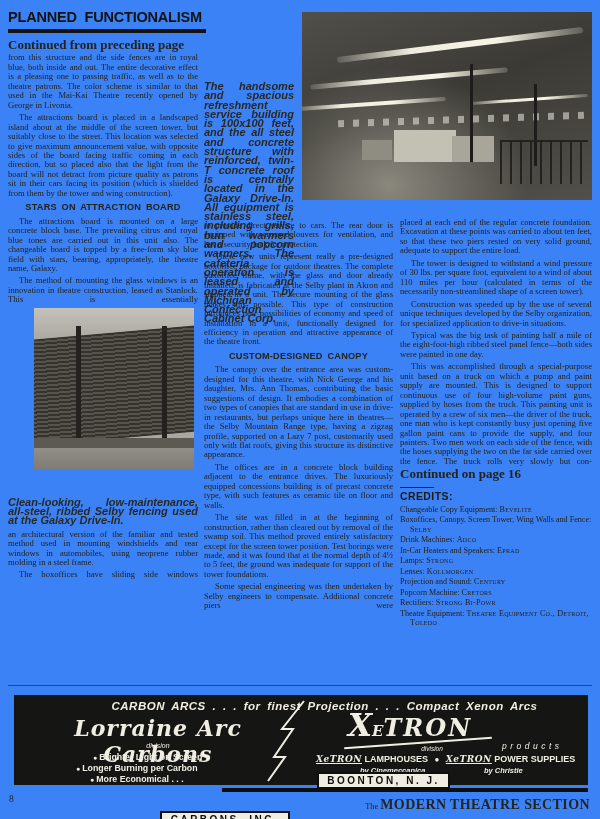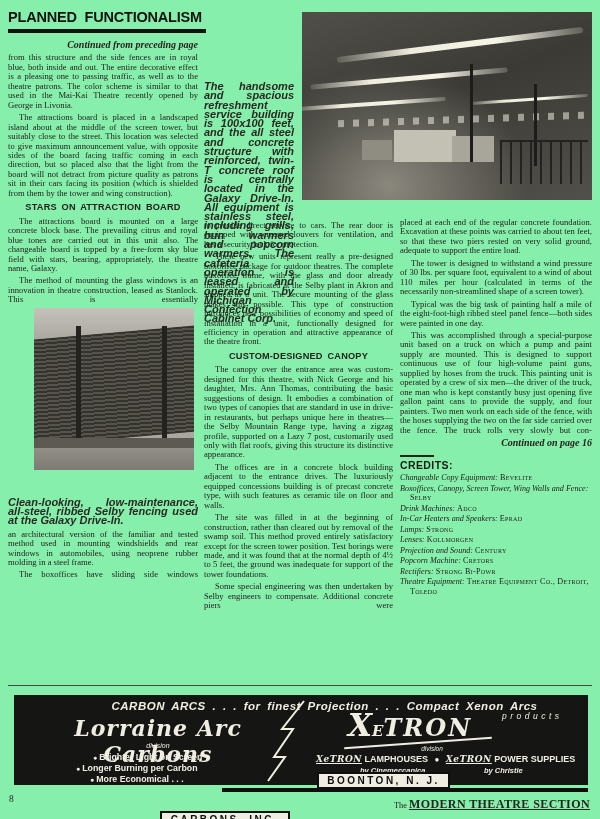--- a/index.html
+++ b/index.html
@@ -1,18 +1,18 @@
 <!DOCTYPE html>
 <html><head>
 <meta charset="utf-8">
 <style>
   html,body { margin:0; padding:0; }
   .page {
     position:relative; width:600px; height:819px;
-    background:#86efac; overflow:hidden;
+    background:#3b82f6; overflow:hidden;
     font-family:"Liberation Serif", serif; color:#26241f;
   }
   
   .masthead {
     position:absolute; left:8px; top:9px; width:200px;
     font-family:"Liberation Sans", sans-serif; font-weight:bold;
     font-size:14.5px; letter-spacing:-0.2px; word-spacing:4px; color:#121210;
   }
   .masthead-rule { position:absolute; left:8px; top:29px; width:198px; height:4px; background:#121210; }
 
@@ -23,22 +23,22 @@
   }
   .col p { margin:0 0 3px 0; text-indent:11px; }
   .col p.flush { text-indent:0; }
   .col p.cont { text-align-last:justify; }
   .subhead {
     font-family:"Liberation Sans", sans-serif; font-weight:bold;
     font-size:9.2px; letter-spacing:0.2px; word-spacing:2px;
     text-align:center; margin:5px 0 4px 0;
   }
   .continued-note {
-    font-weight:bold; font-style:italic; font-size:10px;
-    text-align:right; margin:0 0 4px 0;
+    font-weight:bold; font-size:13px;
+    margin:0 0 4px 0;
   }
   .caption {
     font-family:"Liberation Sans", sans-serif; font-style:italic; font-weight:bold;
     font-size:11px; line-height:9.3px; color:#2a2823;margin-top:28px;
   }
   .caption.justified { text-align:justify; }
 
   
   .photo-top {
     position:absolute; left:302px; top:12px; width:290px; height:188px; overflow:hidden;
@@ -80,21 +80,21 @@
     background:linear-gradient(#908e86, #7d7b73); }
 
   
   .cap-col2 { position:absolute; left:204px; top:54px; width:90px; }
 
   
   .credits-heading { font-family:"Liberation Sans", sans-serif; font-weight:bold;
     font-size:10.5px; letter-spacing:0.4px; margin:3px 0 3px 0; color:#1b1a17; }
   .credit-line { font-size:8.1px; line-height:9.5px; margin:0 0 1px 0;
     padding-left:10px; text-indent:-10px; text-align:left; }
-  .credit-label { font-style:italic; }
+  .credit-label { }
   .credit-value { font-variant:small-caps; letter-spacing:0.3px; }
   .short-rule { width:34px; height:1.5px; background:#24221d; margin:8px 0 4px 0; }
 
   
   .full-rule { position:absolute; left:8px; top:685px; width:584px; height:1px; background:#45433d; }
 
   
   .ad { position:absolute; left:14px; top:695px; width:574px; height:90px;
     background:#151513; color:#f0eee2; overflow:visible; }
   .ad-headline { position:absolute; top:5px; left:55px; right:8px; text-align:center;
@@ -109,21 +109,21 @@
     font-weight:bold; font-size:8.8px; line-height:10px; }
   .ad-bullets .b { white-space:nowrap;margin-left:31px; }
   .ad-bullets .b::before { content:"● "; font-size:7px; }
   .ad-bullets .b2 { margin-left:14px; }
   .ad-bullets .b3 { margin-left:28px; }
   .xetron-big { position:absolute; top:12px; left:334px;
     font-family:"DejaVu Serif", serif; font-style:italic; font-weight:bold; }
   .xe-x { font-size:31px; } .xe-e { font-size:15px; } .xe-rest { font-size:24px; letter-spacing:2px; }
   .xetron-underline { position:absolute; top:47px; left:330px; width:148px; height:2px;
     background:#f0eee2; transform:rotate(-4deg); }
-  .products { position:absolute; top:16px; left:488px; font-family:"Liberation Sans", sans-serif;
+  .products { position:absolute; top:46px; left:488px; font-family:"Liberation Sans", sans-serif;
     font-style:italic; font-size:8.5px; letter-spacing:3.5px; }
   .div-right { position:absolute; top:50px; left:388px; width:60px; text-align:center; font-size:6.5px; }
   .prod-line { position:absolute; top:59px; left:302px; width:266px; white-space:nowrap;
     font-family:"Liberation Sans", sans-serif; font-weight:bold; font-size:9px; }
   .xe-small { font-family:"DejaVu Serif", serif; font-style:italic; font-weight:bold;
     font-size:9px; text-decoration:underline; letter-spacing:0.5px; }
   .prod-dot { margin:0 4px; font-size:8px; }
   .by-left  { position:absolute; top:71px; left:318px; font-family:"Liberation Sans", sans-serif;
     font-style:italic; font-weight:bold; font-size:7.5px;margin-left:28px; }
   .by-right { position:absolute; top:71px; left:470px; font-family:"Liberation Sans", sans-serif;
@@ -132,21 +132,21 @@
   .ad-box { position:absolute; background:#efece2; border:2px solid #0e0e0c; color:#0e0e0c;
     font-family:"Liberation Sans", sans-serif; font-weight:bold; font-size:10px;
     letter-spacing:2.5px; text-align:center; line-height:13px; height:13px; }
   .box-company { left:160px; top:771px; width:126px;margin-top:40px; }
   .box-city    { left:317px; top:772px; width:129px; }
   .ad-bottom-bar { position:absolute; left:222px; top:788px; width:366px; height:4px; background:#0e0e0c; }
 
   
   .page-number { position:absolute; left:9px; top:794px; font-size:9.5px; color:#26241f; }
   .footer-right { position:absolute; right:10px; top:797px; font-size:8.3px; color:#26241f; }
-  .footer-right .strong { font-weight:bold; font-size:12px; letter-spacing:0.4px;text-decoration:underline; }
+  .footer-right .strong { font-weight:bold; font-size:14px; letter-spacing:0.4px; }
 </style>
 </head>
 <body>
 
 <div class="page">
 
   <div class="masthead">PLANNED  FUNCTIONALISM</div>
   <div class="masthead-rule"></div>
 
   <div class="col" style="left:8px; top:40px; width:190px;">
@@ -193,20 +193,21 @@
     <div class="subhead">CUSTOM-DESIGNED CANOPY</div>
     <p>The canopy over the entrance area was custom-designed for this theatre, with Nick George and his daughter, Mrs. Ann Thomas, contributing the basic suggestions of design.  It embodies a combination of two types of canopies that are standard in use in drive-in restaurants, but perhaps unique here in theatres—the Selby Mountain Range type, having a zigzag profile, supported on a Lazy 7 post, customarily used only with flat roofs, giving this structure its distinctive appearance.</p>
     <p>The offices are in a concrete block building adjacent to the entrance drives.  The luxuriously equipped concessions building is of precast concrete type, with such features as ceramic tile on floor and walls.</p>
     <p>The site was filled in at the beginning of construction, rather than cleared out by removal of the swamp soil.  This method proved entirely satisfactory except for the screen tower position.  Test borings were made, and it was found that at the normal depth of 4½ to 5 feet, the ground was inadequate for support of the tower foundations.</p>
     <p class="cont">Some special engineering was then undertaken by Selby engineers to compensate.  Additional concrete piers were</p>
   </div>
 
   <div class="col" style="left:400px; top:218px; width:192px;">
     <p class="flush">placed at each end of the regular concrete foundation.  Excavation at these points was carried to about ten feet, so that these two piers rested on very solid ground, adequate to support the entire load.</p>
     <p>The tower is designed to withstand a wind pressure of 30 lbs. per square foot, equivalent to a wind of about 110 miles per hour (calculated in terms of the necessarily non-streamlined shape of a screen tower).</p>
+    <p>Construction was speeded up by the use of several unique techniques developed by the Selby organization, for specialized application to drive-in situations.</p>
     <p>Typical was the big task of painting half a mile of the eight-foot-high ribbed steel panel fence—both sides were painted in one day.</p>
     <p class="cont">This was accomplished through a special-purpose unit based on a truck on which a pump and paint supply are mounted.  This is designed to support continuous use of four high-volume paint guns, supplied by hoses from the truck.  This painting unit is operated by a crew of six men—the driver of the truck, one man who is kept constantly busy just opening five gallon paint cans to provide the supply, and four painters.  Two men work on each side of the fence, with the hoses supplying the two on the far side carried over the fence.  The truck rolls very slowly but con-</p>
     <div class="continued-note">Continued on page 16</div>
     <div class="short-rule"></div>
     <div class="credits-heading">CREDITS:</div>
     <div>
       <div class="credit-line"><span class="credit-label">Changeable Copy Equipment:</span> <span class="credit-value">Bevelite</span></div>
       <div class="credit-line"><span class="credit-label">Boxoffices, Canopy, Screen Tower, Wing Walls and Fence:</span> <span class="credit-value">Selby</span></div>
       <div class="credit-line"><span class="credit-label">Drink Machines:</span> <span class="credit-value">Adco</span></div>
       <div class="credit-line"><span class="credit-label">In-Car Heaters and Speakers:</span> <span class="credit-value">Eprad</span></div>

